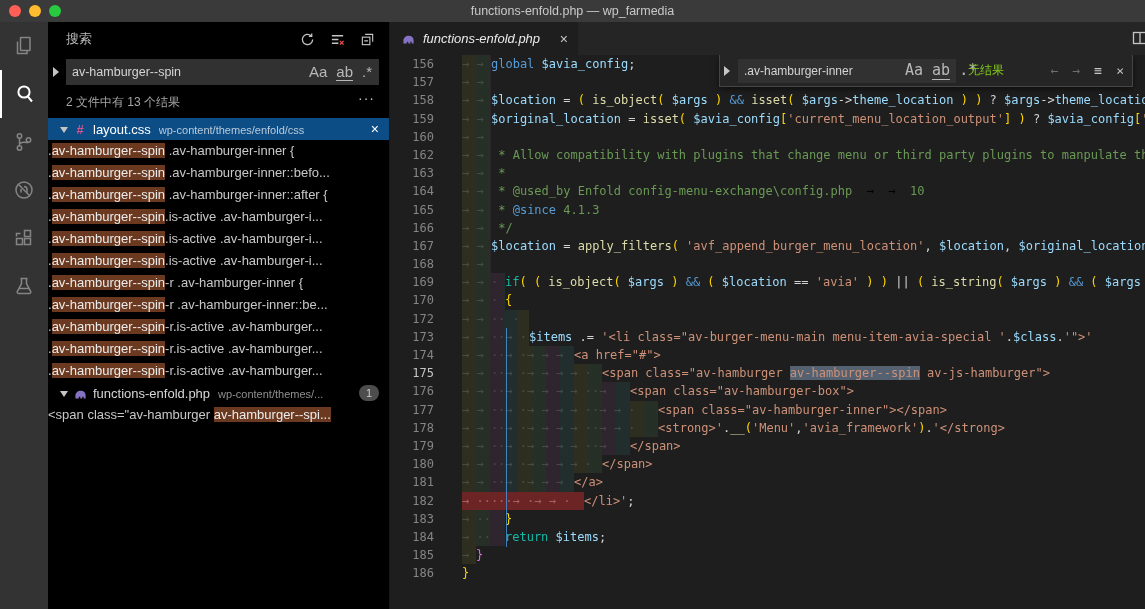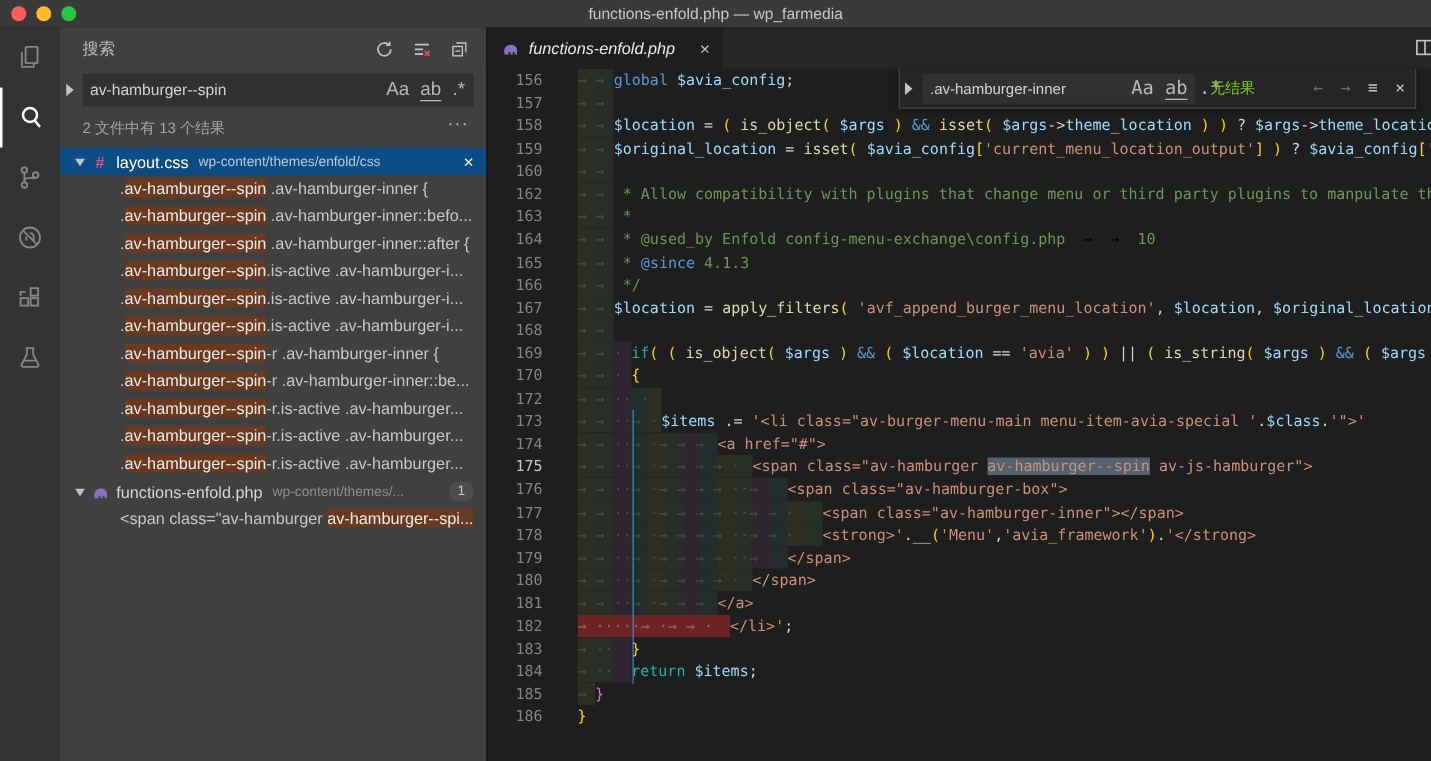--- a/index.html
+++ b/index.html
@@ -15,21 +15,21 @@
   .tl.min{left:29px;background:#febc2e}
   .tl.max{left:49px;background:#28c840}
   .wtitle{font-size:12.5px;color:#c8c8c8}
 
   
   .activitybar{position:absolute;left:0;top:22px;width:48px;height:587px;background:#333333}
   .ab-item{height:48px;display:flex;align-items:center;justify-content:center;color:#858585;box-sizing:border-box}
   .ab-item.active{color:#ffffff;border-left:2px solid #ffffff}
 
   
-  .sidebar{position:absolute;left:48px;top:22px;width:341px;height:587px;background:#404040;color:#ccc}
+  .sidebar{position:absolute;left:48px;top:22px;width:341px;height:587px;background:#000000;color:#ccc}
   .sb-header{display:flex;align-items:center;height:34px;padding:0 14px 0 18px;font-size:13px;color:#bdbdbd}
   .sb-actions{margin-left:auto;display:flex;gap:15px;color:#c5c5c5;align-items:center}
   .searchrow{position:relative;margin:3px 10px 0 18px}
   .expand-chev{position:absolute;left:-13px;top:8px;width:0;height:0;
                border-top:5px solid transparent;border-bottom:5px solid transparent;border-left:6px solid #c5c5c5}
   .search-box{height:26px;background:#313132;display:flex;align-items:center}
   .search-box input{flex:1;background:transparent;border:0;outline:0;color:#d4d4d4;font-size:12.5px;
                     padding:0 6px;font-family:"Liberation Sans",sans-serif}
   .box-icons{display:flex;gap:9px;padding-right:7px;color:#b8b8b8;font-size:15px;align-items:flex-start}
   .tg-word{border-bottom:1px solid #b8b8b8}
@@ -41,21 +41,21 @@
   .twisty{width:0;height:0;border:4px solid transparent;border-top:6px solid #c5c5c5;margin:5px 4px 0 2px;flex:none}
   .css-ico{color:#d6538f;font-weight:bold;font-size:13px;width:16px;text-align:center;flex:none}
   .php-ico{flex:none;width:16px;display:flex;justify-content:center}
   .file-name{margin-left:5px;white-space:nowrap}
   .file-path{margin-left:8px;font-size:11px;color:#8f8f8f;white-space:nowrap;overflow:hidden;
              text-overflow:ellipsis;flex:1;padding-top:2px}
   .file-row.selected .file-path{color:#b9cbdb}
   .row-close{margin-left:6px;color:#ffffff;font-size:14px;flex:none}
   .badge{min-width:10px;height:16px;border-radius:9px;background:#4d4d4d;color:#cccccc;font-size:11px;
          display:flex;align-items:center;justify-content:center;padding:0 5px;flex:none;margin-left:4px}
-  .result-row{height:22px;line-height:22px;padding-left:48px;font-size:13px;color:#c8c8c8;
+  .result-row{height:22px;line-height:22px;font-size:13px;color:#c8c8c8;
               white-space:pre;overflow:hidden}
   .hl{background:#6a3920;color:#ececec}
 
   
   .editor{position:absolute;left:389px;top:22px;width:756px;height:587px;background:#1e1e1e;border-left:1px solid #181818;box-sizing:border-box}
   .tabbar{height:33px;background:#252526;display:flex;position:relative}
   .tab{width:188px;background:#1e1e1e;display:flex;align-items:center;padding:0 10px;gap:7px;box-sizing:border-box}
   .tab-label{font-size:13px;font-style:italic;color:#eaeaea;white-space:nowrap}
   .tab-close{margin-left:auto;color:#c5c5c5;font-size:14px}
   .split-icon{position:absolute;right:-3px;top:8px;color:#c5c5c5}

